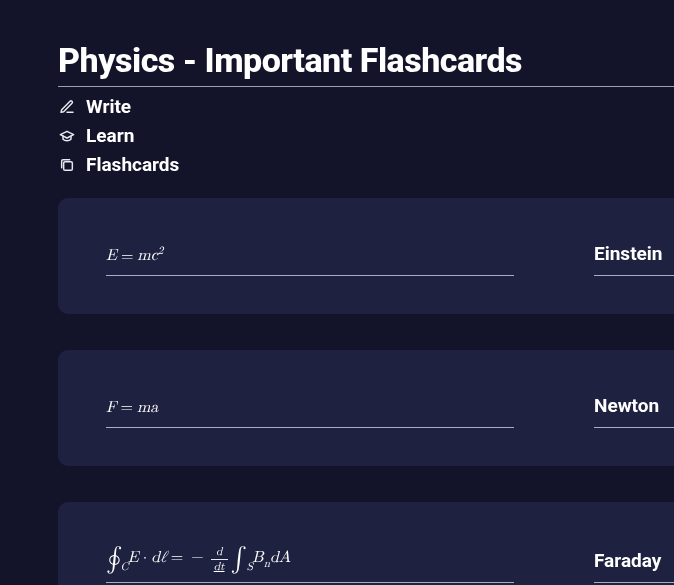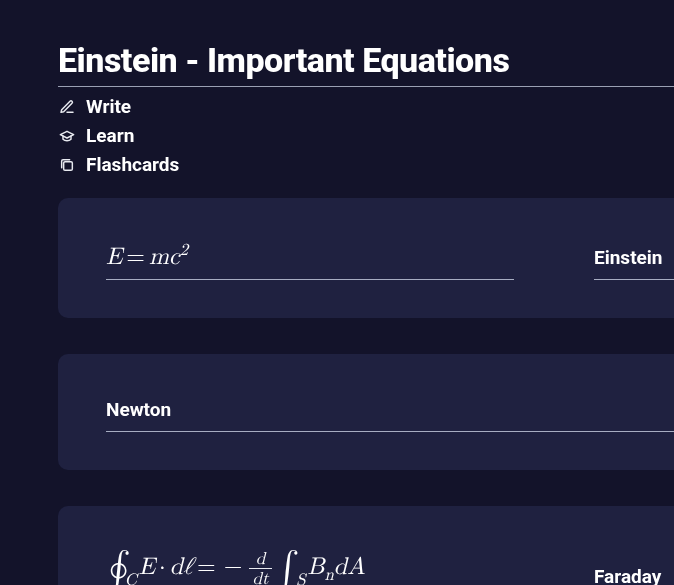--- a/index.html
+++ b/index.html
@@ -69,21 +69,21 @@
     display: flex;
     align-items: center;
   }
   .def-col .field {
     font-size: 19px;
     font-weight: 700;
   }
   .math {
     font-family: "Cambria Math", "STIXGeneral", "Latin Modern Math", Georgia, serif;
     font-style: italic;
-    font-size: 24px;
+    font-size: 16px;
     white-space: nowrap;
     line-height: 1;
   }
   .math .sup { font-size: 0.7em; vertical-align: super; font-style: italic; }
   .math .sub { font-size: 0.7em; vertical-align: sub; font-style: italic; }
   .math .op { font-style: normal; padding: 0 4px; }
   .frac {
     display: inline-flex;
     flex-direction: column;
     vertical-align: middle;
@@ -94,21 +94,21 @@
   }
   .frac .num { border-bottom: 1px solid #e8eaf0; padding: 0 3px 1px; text-align: center; }
   .frac .den { padding: 1px 3px 0; text-align: center; text-decoration: underline; }
   .bigop { font-size: 1.55em; font-style: normal; vertical-align: middle; position: relative; }
   .bigop .opsub { font-size: 0.45em; font-style: italic; position: absolute; bottom: -2px; right: -6px; }
 </style>
 </head>
 <body>
 
 <div class="container">
-  <h1 class="title">Einstein - Important Equations</h1>
+  <h1 class="title">Physics - Important Flashcards</h1>
   <hr class="divider">
 
   <div class="modes">
     <div class="mode-item">
       <span class="icon">
         <svg width="16" height="16" viewBox="0 0 24 24" fill="none" stroke="currentColor" stroke-width="2.2" stroke-linecap="round" stroke-linejoin="round">
             <path d="M12 20h9"></path>
             <path d="M16.5 3.5a2.1 2.1 0 0 1 3 3L7 19l-4 1 1-4Z"></path>
           </svg>
       </span>
@@ -141,20 +141,25 @@
         <div class="field">
           <span class="math">E<span class="op">=</span>mc<span class="sup">2</span></span>
         </div>
       </div>
       <div class="def-col">
         <div class="field">Einstein</div>
       </div>
     </div>
 
     <div class="card">
+      <div class="term-col">
+        <div class="field">
+          <span class="math">F<span class="op">=</span>ma</span>
+        </div>
+      </div>
       <div class="def-col">
         <div class="field">Newton</div>
       </div>
     </div>
 
     <div class="card">
       <div class="term-col">
         <div class="field">
           <span class="math">
             <span class="bigop">∮<span class="opsub">C</span></span>&nbsp;E<span class="op">·</span>dℓ<span class="op">=</span><span class="op">−</span><span class="frac">

